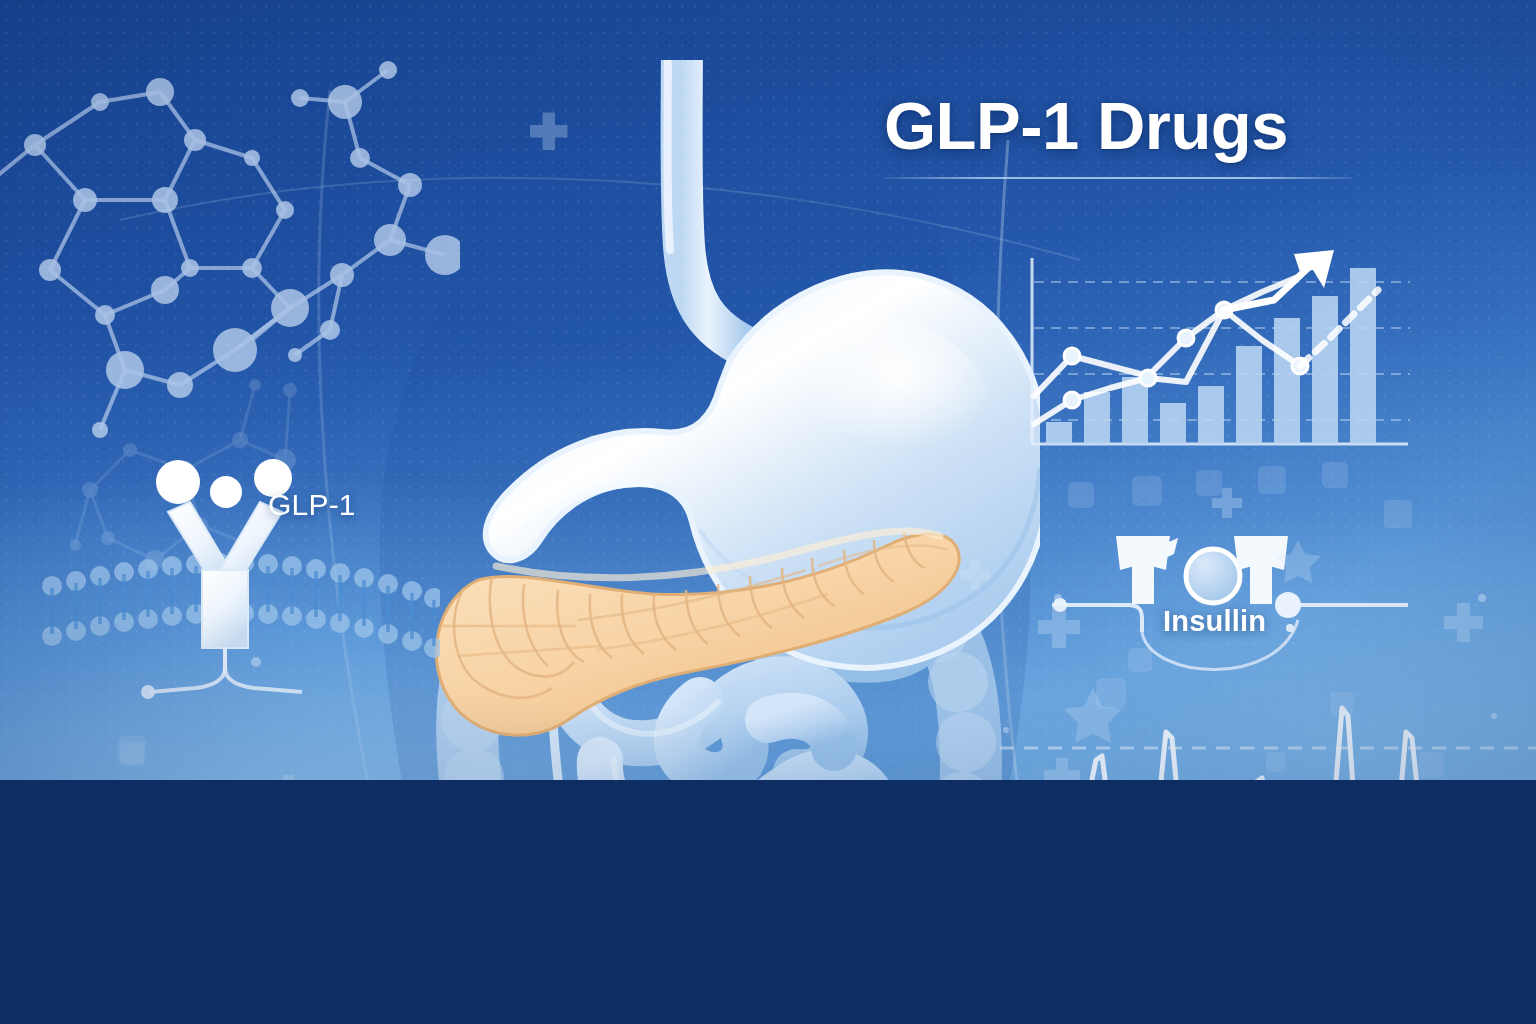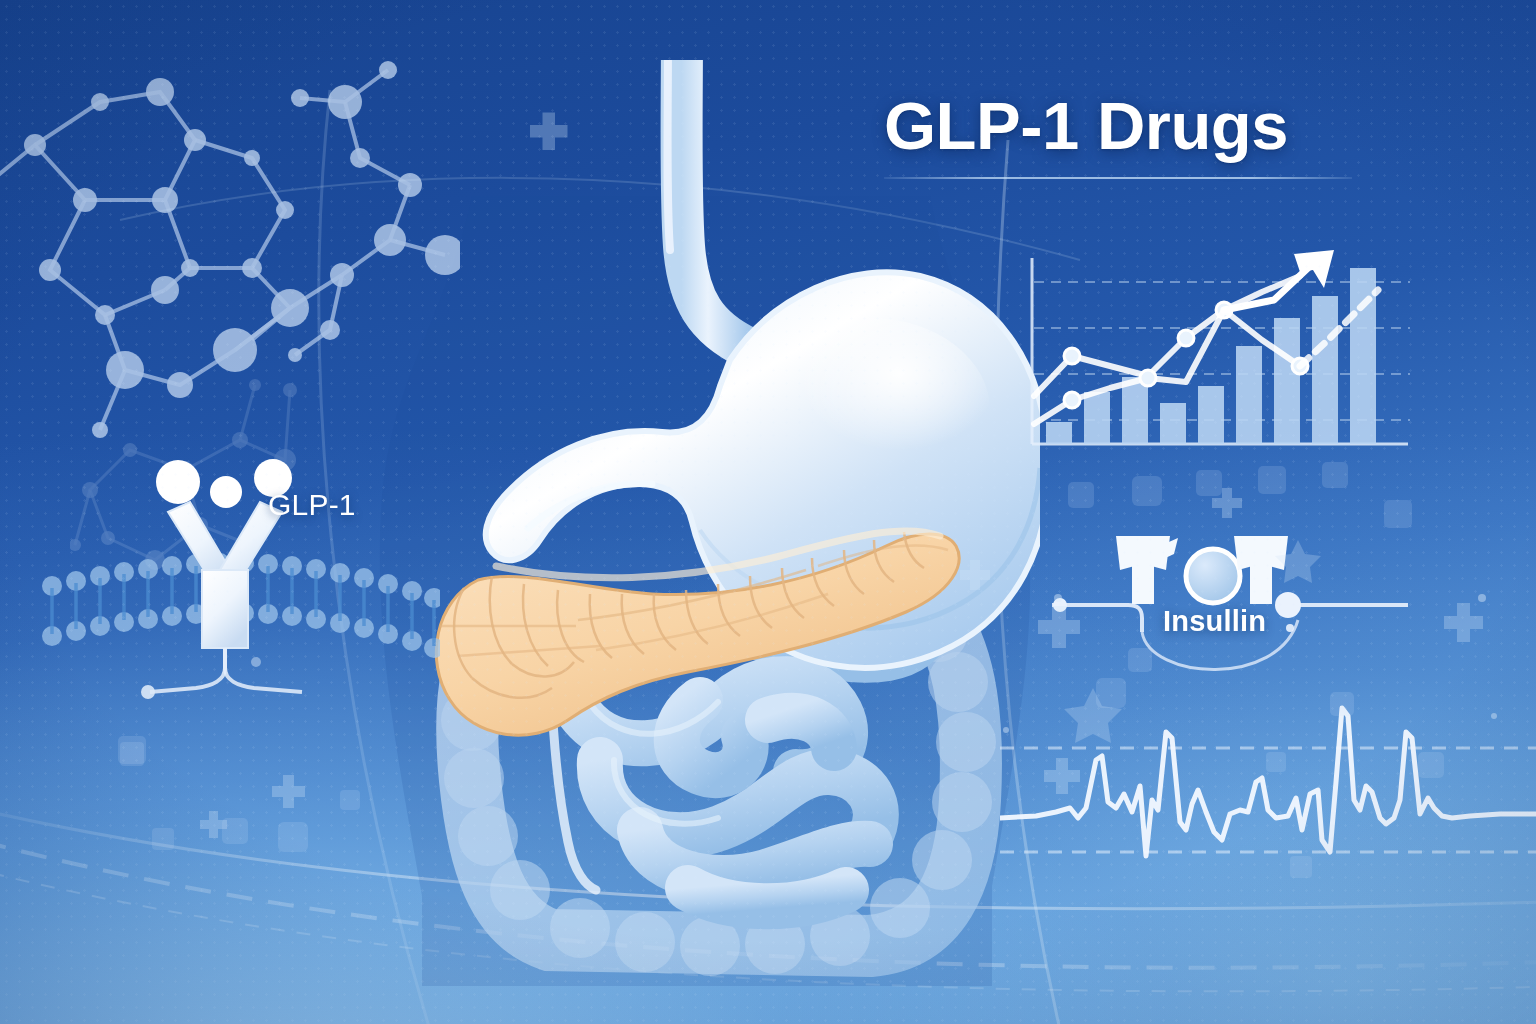--- a/index.html
+++ b/index.html
@@ -4,21 +4,21 @@
 <title>GLP-1 Drugs Medical Infographic</title>
 <style>
   html, body {
     margin: 0;
     padding: 0;
     background: #0d2d63;
   }
   #stage {
     position: relative;
     width: 1536px;
-    height: 1024px;
+    height: 780px;
     overflow: hidden;
     font-family: "Liberation Sans", "DejaVu Sans", sans-serif;
     background:
       radial-gradient(ellipse 120% 95% at 18% 108%, rgba(150,200,240,0.95) 0%, rgba(120,180,232,0.55) 28%, rgba(90,150,215,0.18) 50%, rgba(40,95,180,0.0) 70%),
       radial-gradient(ellipse 95% 80% at 88% 96%, rgba(140,195,238,0.60) 0%, rgba(95,155,218,0.26) 38%, rgba(40,95,180,0.0) 68%),
       linear-gradient(168deg, #17438f 0%, #1c4b9c 22%, #2458ab 42%, #3a74c2 62%, #5e9ad8 82%, #7ab4e6 100%);
   }
 
   
   .dot-texture {

